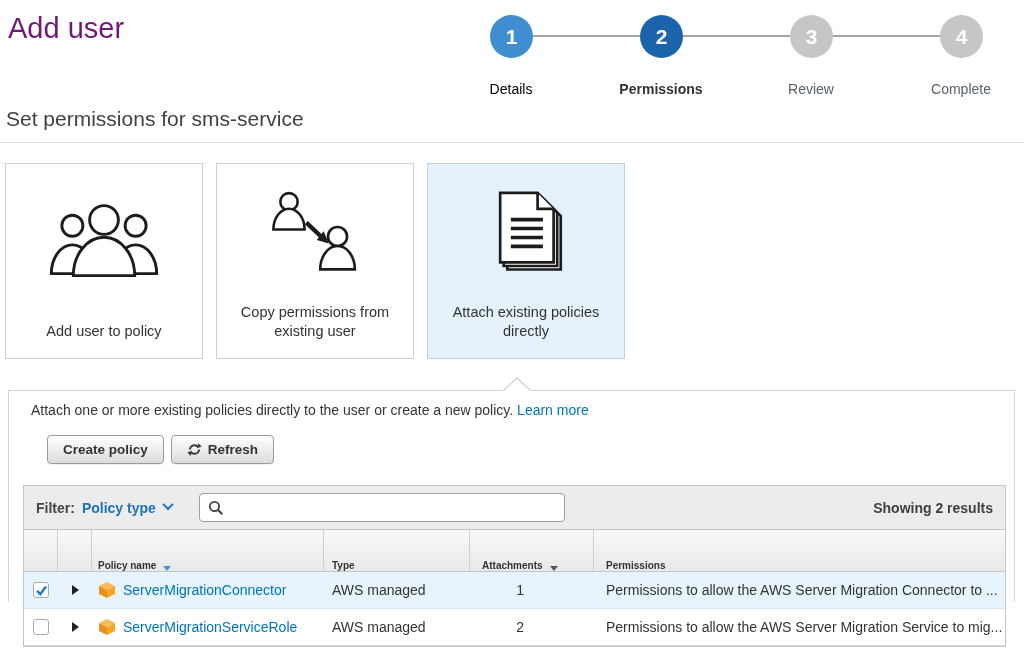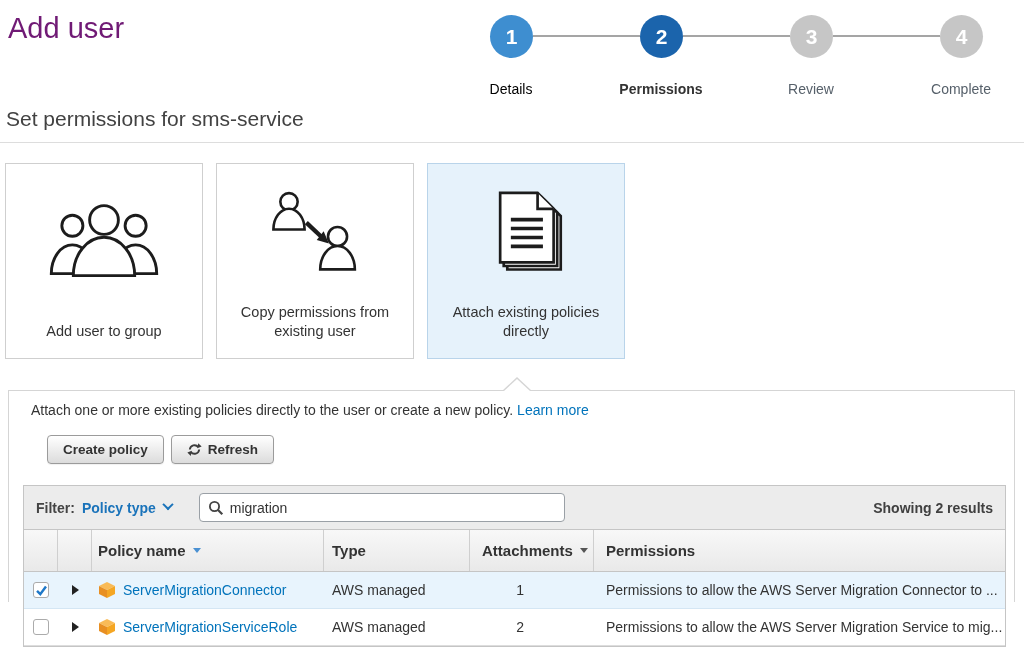--- a/index.html
+++ b/index.html
@@ -55,21 +55,21 @@
   .filter-label { font-size:14px; font-weight:bold; color:#444; margin-right:7px; }
   .filter-type { display:flex; align-items:center; font-size:14px; font-weight:bold; color:#1a73ba; cursor:pointer; }
   .chevron-down { width:8px; height:8px; border-right:2px solid #1a73ba; border-bottom:2px solid #1a73ba;
     transform:rotate(45deg) translate(-1px,-1px); margin-left:8px; margin-top:-4px; }
   .search-box { margin-left:27px; width:366px; height:29px; background:#fff; border:1px solid #9aa0a6; border-radius:4px;
     display:flex; align-items:center; padding:0 8px; gap:6px; }
   .search-box input { border:none; outline:none; flex:1; font-size:14px; color:#333; font-family:"Liberation Sans", sans-serif; background:transparent; }
   .results-count { margin-left:auto; font-size:14px; font-weight:bold; color:#404040; }
 
   .thead { height:42px; display:flex; background:linear-gradient(#f8f8f8,#e9e9e9); border-bottom:1px solid #c5c5c5; }
-  .th { display:flex; align-items:center; font-size:15px; font-weight:bold; color:#333; border-right:1px solid #cfcfcf; }
+  .th { display:flex; align-items:flex-end; font-size:10px; font-weight:bold; color:#333; border-right:1px solid #cfcfcf; }
   .th:last-child { border-right:none; }
   .col-check  { width:34px; justify-content:center; }
   .col-expand { width:34px; justify-content:center; }
   .col-name   { width:232px; padding-left:6px; }
   .col-type   { width:146px; padding-left:8px; }
   .col-attach { width:124px; }
   .col-desc   { flex:1; padding-left:12px; min-width:0; }
   .th.col-attach { padding-left:12px; }
   .sort-arrow { width:0; height:0; border-left:4.5px solid transparent; border-right:4.5px solid transparent;
     border-top:5.5px solid #4a90d2; margin-left:7px; }
@@ -117,21 +117,21 @@
     <div class="card-icon-wrap">
       <svg width="116" height="92" viewBox="0 0 120 96" fill="none" stroke="#1c1c1c" stroke-width="3">
         <circle cx="27" cy="30" r="11" fill="#fff"></circle>
         <path d="M5,80 A22,30 0 0 1 49,80 Z" fill="#fff"></path>
         <circle cx="93" cy="30" r="11" fill="#fff"></circle>
         <path d="M71,80 A22,30 0 0 1 115,80 Z" fill="#fff"></path>
         <circle cx="60" cy="24" r="15" fill="#fff"></circle>
         <path d="M28,82 A32,40 0 0 1 92,82 Z" fill="#fff"></path>
       </svg>
     </div>
-    <div class="card-label">Add user to group</div>
+    <div class="card-label">Add user to policy</div>
   </div>
 
   <div class="card card-3 selected">
     <div class="card-icon-wrap">
       <svg width="98" height="102" viewBox="0 0 110 110" fill="none" stroke="#1c1c1c" stroke-width="3">
         <g transform="translate(8,8)">
             <path d="M26,10 L68,10 L86,28 L86,88 L26,88 Z" fill="#fff"></path>
           </g>
         <g transform="translate(4,4)">
             <path d="M26,10 L68,10 L86,28 L86,88 L26,88 Z" fill="#fff"></path>
@@ -189,21 +189,20 @@
         <span class="filter-label">Filter:</span>
         <span class="filter-type">
           <span>Policy type</span>
           <span class="chevron-down"></span>
         </span>
         <span class="search-box">
           <svg width="16" height="16" viewBox="0 0 16 16" fill="none">
             <circle cx="6.5" cy="6.5" r="4.6" stroke="#444" stroke-width="1.8"></circle>
             <line x1="10" y1="10" x2="14.3" y2="14.3" stroke="#444" stroke-width="2.2"></line>
           </svg>
-          <input type="text" value="migration" style="">
         </span>
         <span class="results-count">Showing 2 results</span>
       </div>
 
       <div class="thead">
         <div class="th col-check"></div>
         <div class="th col-expand"></div>
         <div class="th col-name">
           <span>Policy name</span>
           <span class="sort-arrow"></span>

